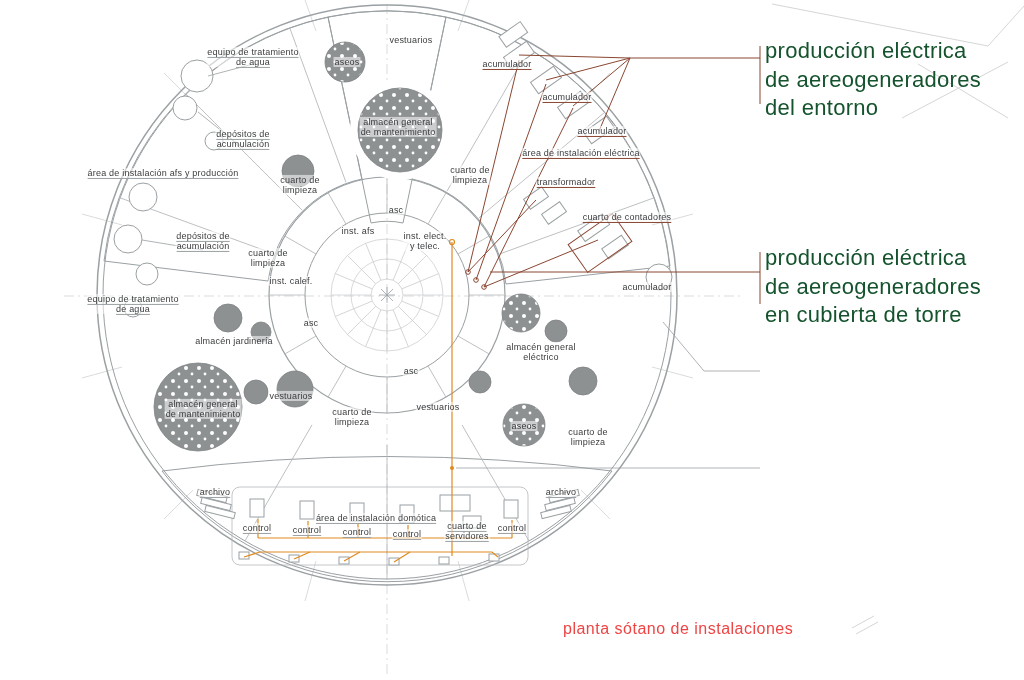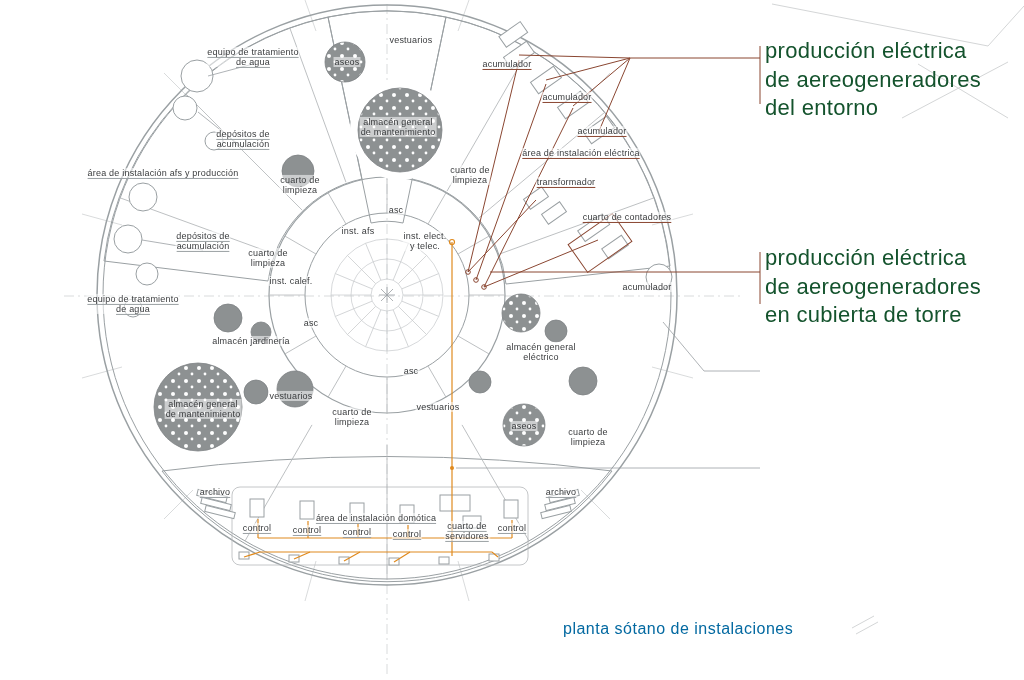--- a/index.html
+++ b/index.html
@@ -6,21 +6,21 @@
   .stage{position:relative;width:1024px;height:680px;background:#fff;overflow:hidden;
          font-family:"Liberation Sans",sans-serif;}
   .stage svg{position:absolute;left:0;top:0;}
   .lbl{position:absolute;transform:translate(-50%,-50%);font-size:9px;line-height:1.12;
        color:#3a3c3e;text-align:center;white-space:pre-line;letter-spacing:.2px;
        background:rgba(255,255,255,.55);padding:0 1px;z-index:5;}
   .lbl.u{text-decoration:underline;text-decoration-color:#9aa0a3;text-underline-offset:2px;}
   .lbl.ub{text-decoration:underline;text-decoration-color:var(--leader-brown,#8a4631);text-underline-offset:2px;}
   .ann{position:absolute;font-size:22px;line-height:1.3;color:#14532d;white-space:pre-line;
        letter-spacing:.3px;z-index:5;}
-  .caption{position:absolute;font-size:16px;color:#0369a1;letter-spacing:.5px;z-index:5;}
+  .caption{position:absolute;font-size:16px;color:#ef4444;letter-spacing:.5px;z-index:5;}
   .wall{stroke:#9aa0a3;fill:none;}
   .thin{stroke:#b5b8ba;stroke-width:.8;fill:none;}
   .guide{stroke:#cfd2d3;stroke-width:.8;fill:none;}
   .brownline{stroke:var(--leader-brown,#8a4631);stroke-width:1;fill:none;}
   .orangeline{stroke:var(--supply-orange,#e08a1e);stroke-width:1.2;fill:none;}
   .grayleader{stroke:#9aa0a3;stroke-width:.8;fill:none;}
 </style>
 </head>
 <body>
 
@@ -278,21 +278,21 @@
 y telec.</div>
   <div class="lbl u" style="left:203px;top:241px">depósitos de
 acumulación</div>
   <div class="lbl" style="left:268px;top:258px">cuarto de
 limpieza</div>
   <div class="lbl" style="left:291px;top:281px">inst. calef.</div>
   <div class="lbl u" style="left:133px;top:304px">equipo de tratamiento
 de agua</div>
   <div class="lbl" style="left:647px;top:287px">acumulador</div>
   <div class="lbl" style="left:311px;top:323px">asc</div>
-  <div class="lbl" style="left:251px;top:341px">almacén jardinería</div>
+  <div class="lbl" style="left:234px;top:341px">almacén jardinería</div>
   <div class="lbl" style="left:541px;top:352px">almacén general
 eléctrico</div>
   <div class="lbl" style="left:411px;top:371px">asc</div>
   <div class="lbl" style="left:291px;top:396px">vestuarios</div>
   <div class="lbl" style="left:203px;top:409px">almacén general
 de mantenimiento</div>
   <div class="lbl" style="left:438px;top:407px">vestuarios</div>
   <div class="lbl" style="left:352px;top:417px">cuarto de
 limpieza</div>
   <div class="lbl" style="left:524px;top:426px">aseos</div>

